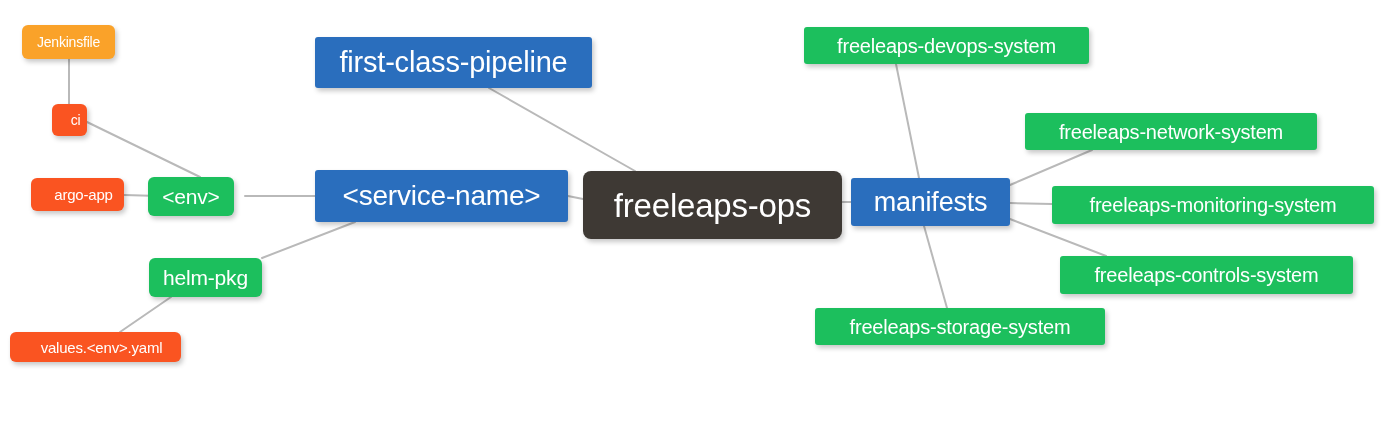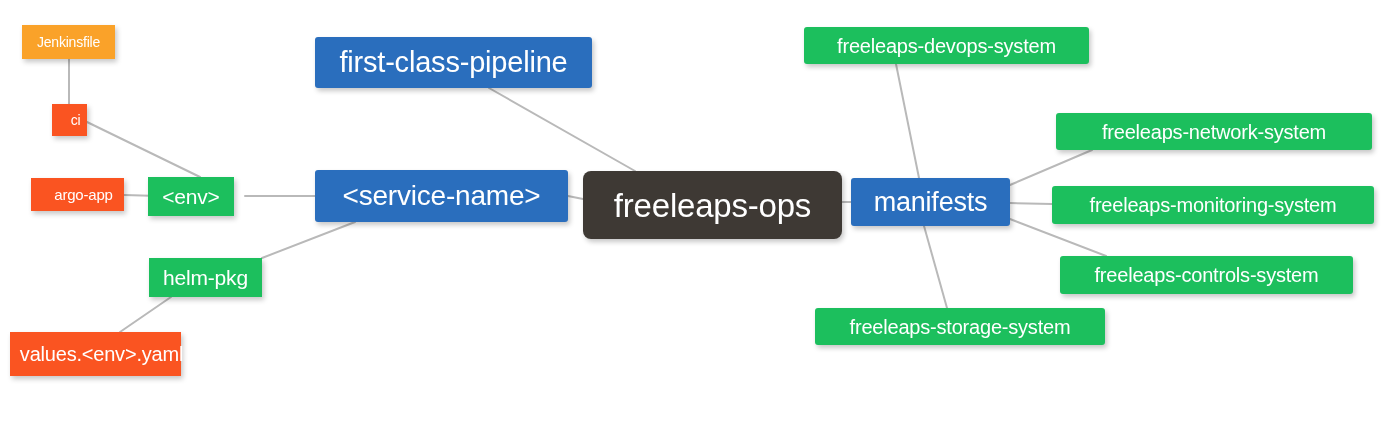--- a/index.html
+++ b/index.html
@@ -46,21 +46,21 @@
   }
   .node.root {
     background: #3e3934;
     border-radius: 8px;
   }
   .node.blue   { background: #2a6ebd; }
   .node.green  { background: #1cbf5d; }
   .node.red    { background: #fa5421; padding-left: 12px; }
   .node.orange { background: #faa229; }
 
-  .node.soft { border-radius: 0; }
+  .node.soft { border-radius: 6px; }
 </style>
 </head>
 <body>
 
 <div id="canvas">
   <svg id="edge-layer" viewBox="0 0 1390 421" preserveAspectRatio="none" aria-hidden="true">
       <line class="edge" x1="69" y1="59" x2="69" y2="104" stroke="#b9b9b9"></line>
       <line class="edge" x1="87" y1="122" x2="200" y2="177" stroke="#b9b9b9"></line>
       <line class="edge" x1="124" y1="195" x2="159" y2="196" stroke="#b9b9b9"></line>
       <line class="edge" x1="245" y1="196" x2="315" y2="196" stroke="#b9b9b9"></line>
@@ -84,39 +84,39 @@
       </div>
       <div class="node red soft" style="left: 31px; top: 178px; width: 93px; height: 33px; font-size: 15px;">
         <span>argo-app</span>
       </div>
       <div class="node green soft" style="left: 148px; top: 177px; width: 86px; height: 39px; font-size: 21px;">
         <span>&lt;env&gt;</span>
       </div>
       <div class="node green soft" style="left: 149px; top: 258px; width: 113px; height: 39px; font-size: 21px;">
         <span>helm-pkg</span>
       </div>
-      <div class="node red soft" style="left: 10px; top: 332px; width: 171px; height: 44px; font-size: 20px;">
+      <div class="node red soft" style="left: 10px; top: 332px; width: 171px; height: 30px; font-size: 15px;">
         <span>values.&lt;env&gt;.yaml</span>
       </div>
       <div class="node blue" style="left: 315px; top: 37px; width: 277px; height: 51px; font-size: 29px;">
         <span>first-class-pipeline</span>
       </div>
       <div class="node blue" style="left: 315px; top: 170px; width: 253px; height: 52px; font-size: 28px;">
         <span>&lt;service-name&gt;</span>
       </div>
       <div class="node root" style="left: 583px; top: 171px; width: 259px; height: 68px; font-size: 33px;">
         <span>freeleaps-ops</span>
       </div>
       <div class="node blue" style="left: 851px; top: 178px; width: 159px; height: 48px; font-size: 27px;">
         <span>manifests</span>
       </div>
       <div class="node green" style="left: 804px; top: 27px; width: 285px; height: 37px; font-size: 20px;">
         <span>freeleaps-devops-system</span>
       </div>
-      <div class="node green" style="left: 1056px; top: 113px; width: 316px; height: 37px; font-size: 20px;">
+      <div class="node green" style="left: 1025px; top: 113px; width: 292px; height: 37px; font-size: 20px;">
         <span>freeleaps-network-system</span>
       </div>
       <div class="node green" style="left: 1052px; top: 186px; width: 322px; height: 38px; font-size: 20px;">
         <span>freeleaps-monitoring-system</span>
       </div>
       <div class="node green" style="left: 1060px; top: 256px; width: 293px; height: 38px; font-size: 20px;">
         <span>freeleaps-controls-system</span>
       </div>
       <div class="node green" style="left: 815px; top: 308px; width: 290px; height: 37px; font-size: 20px;">
         <span>freeleaps-storage-system</span>

